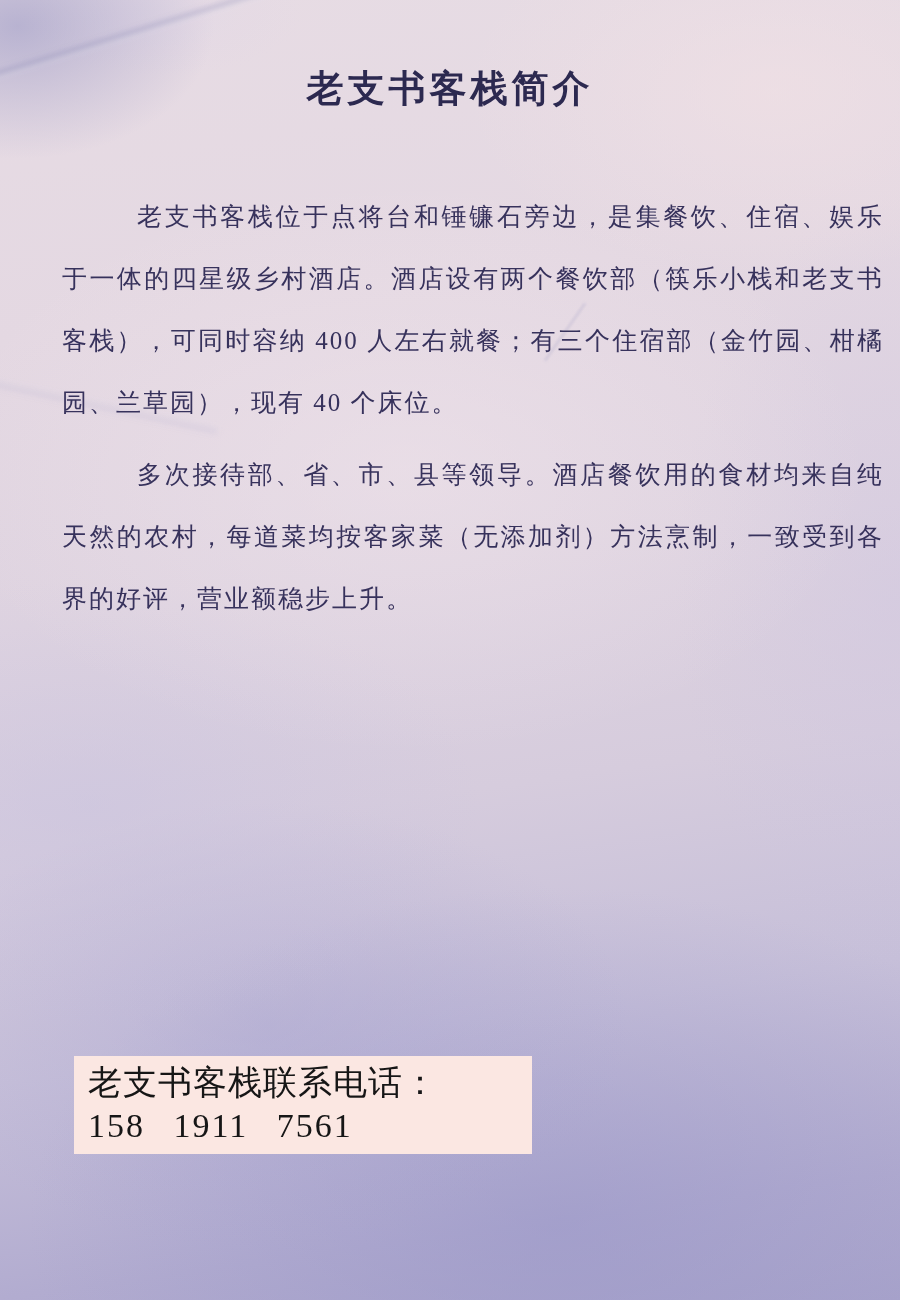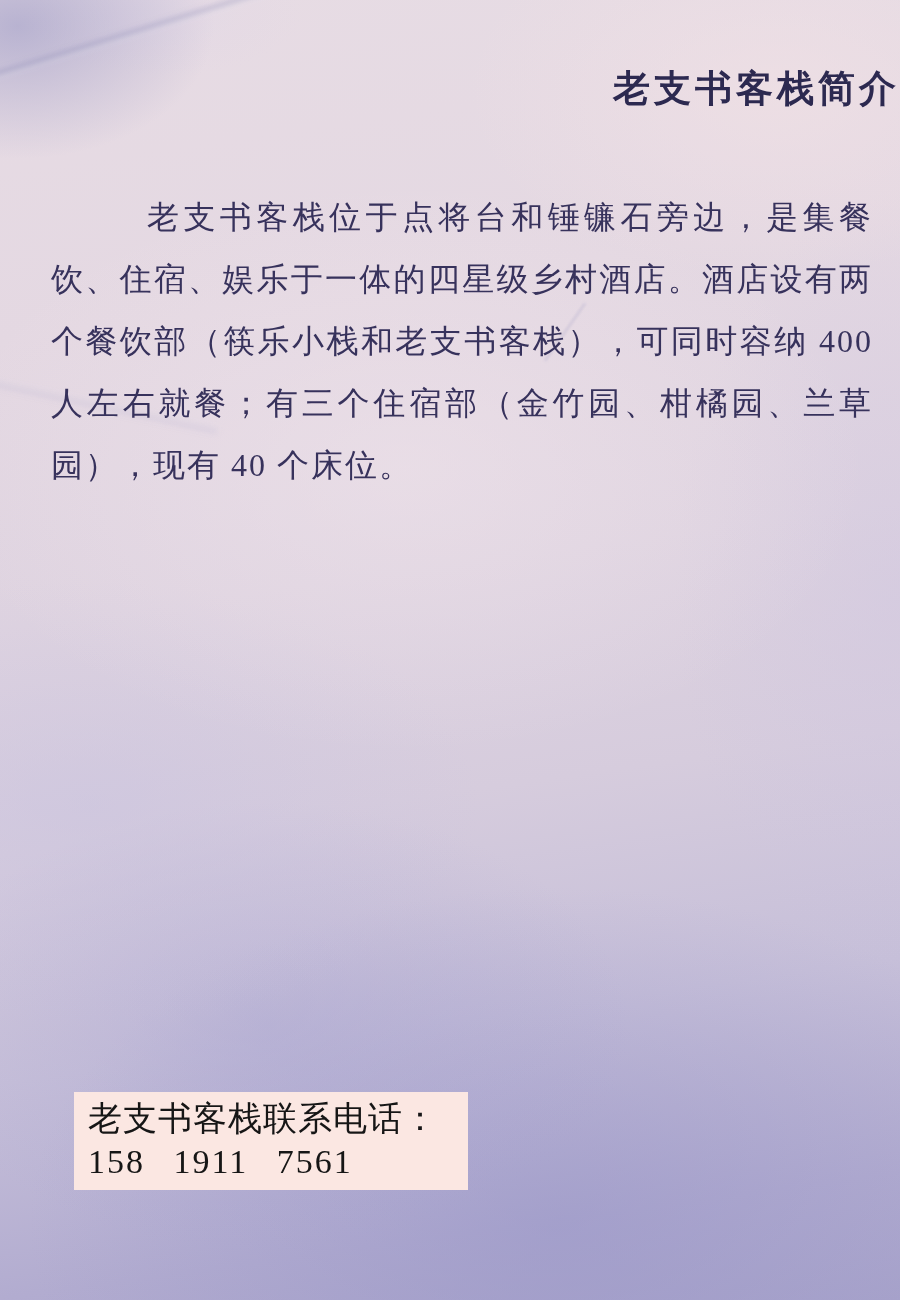--- a/index.html
+++ b/index.html
@@ -46,52 +46,51 @@
     transform: rotate(-55deg);
     background: linear-gradient(to bottom, rgba(255,255,255,0.0) 0%, rgba(140,140,185,0.28) 50%, rgba(255,255,255,0) 100%);
     filter: blur(1px);
   }
   .doc-title {
     position: absolute;
     top: 64px;
     left: 0;
     right: 0;
     margin: 0;
-    text-align: right;
+    text-align: center;
     font-size: 37px;
     font-weight: 700;
     letter-spacing: 4px;
     color: #2c2950;
   }
   .doc-body {
     position: absolute;
     top: 186px;
-    left: 51px;
+    left: 62px;
     width: 822px;
-    font-size: 32px;
+    font-size: 25px;
     line-height: 62px;
     letter-spacing: 2px;
     color: #37325c;
     text-align: justify;
     text-justify: inter-character;
   }
   .doc-body p {
     margin: 0 0 10px 0;
     text-indent: 3em;
   }
   .contact-box {
     position: absolute;
     left: 74px;
     top: 1056px;
-    width: 394px;
+    width: 458px;
     box-sizing: border-box;
     padding: 5px 14px 7px;
     background: #fbe7e2;
     color: #161616;
-    margin-top: 36px;
   }
   .contact-label {
     font-size: 34px;
     line-height: 44px;
     letter-spacing: 1px;
     white-space: nowrap;
   }
   .contact-phone {
     font-size: 34px;
     line-height: 42px;
@@ -106,20 +105,21 @@
 <div class="photo">
 
   <div class="crease crease-1"></div>
   <div class="crease crease-2"></div>
   <div class="crease crease-3"></div>
 
   <h1 class="doc-title">老支书客栈简介</h1>
 
   <div class="doc-body">
     <p>老支书客栈位于点将台和锤镰石旁边，是集餐饮、住宿、娱乐于一体的四星级乡村酒店。酒店设有两个餐饮部（筷乐小栈和老支书客栈），可同时容纳 400 人左右就餐；有三个住宿部（金竹园、柑橘园、兰草园），现有 40 个床位。</p>
+    <p>多次接待部、省、市、县等领导。酒店餐饮用的食材均来自纯天然的农村，每道菜均按客家菜（无添加剂）方法烹制，一致受到各界的好评，营业额稳步上升。</p>
   </div>
 
   <div class="contact-box">
     <div class="contact-label">老支书客栈联系电话：</div>
     <div class="contact-phone">158 1911 7561</div>
   </div>
 
 </div>
 
 </body></html>

